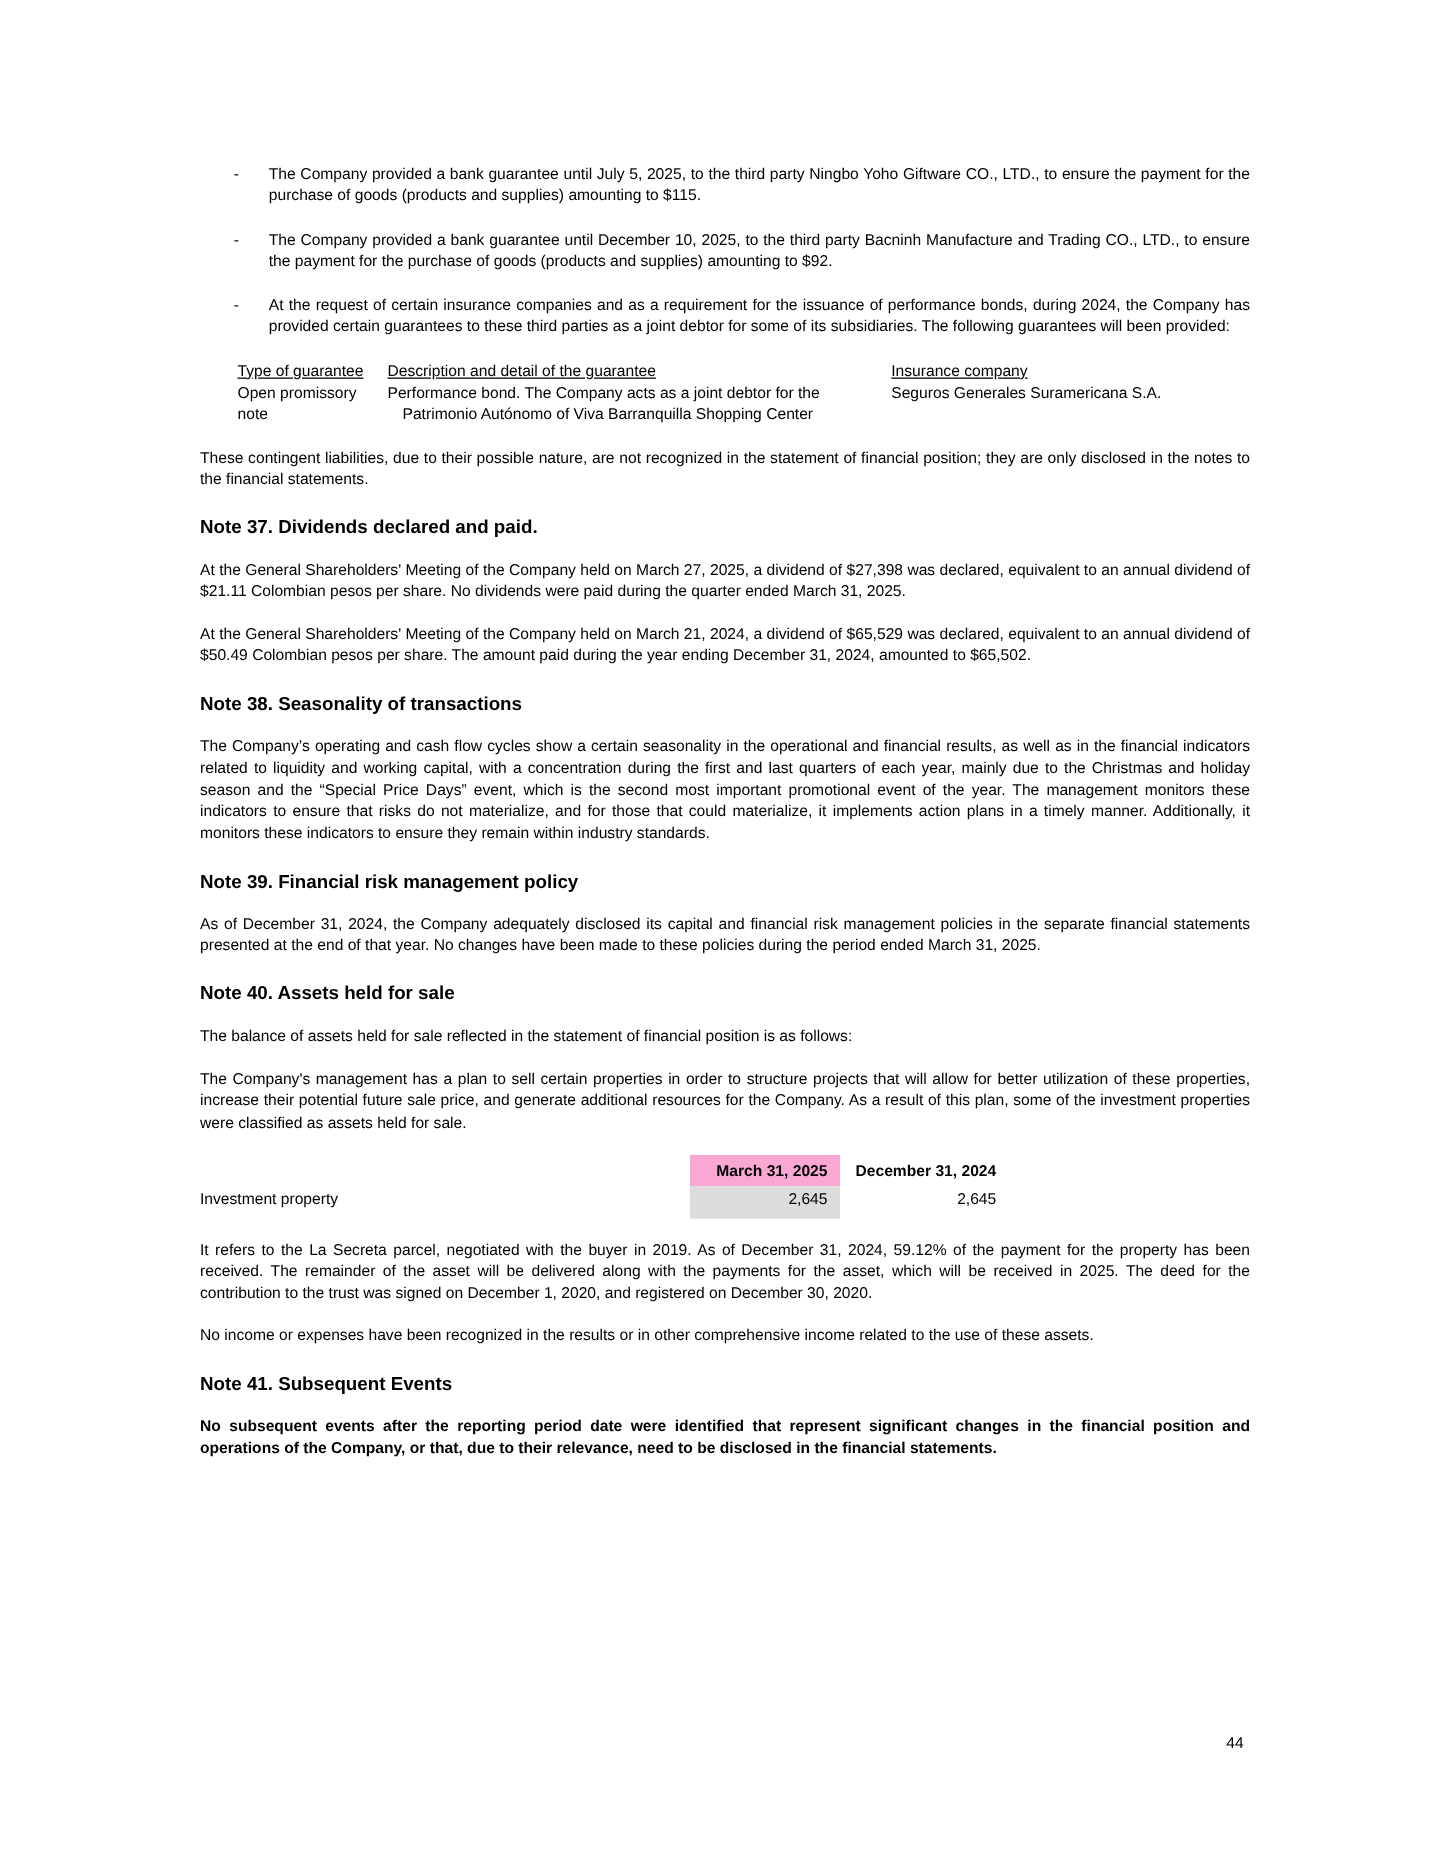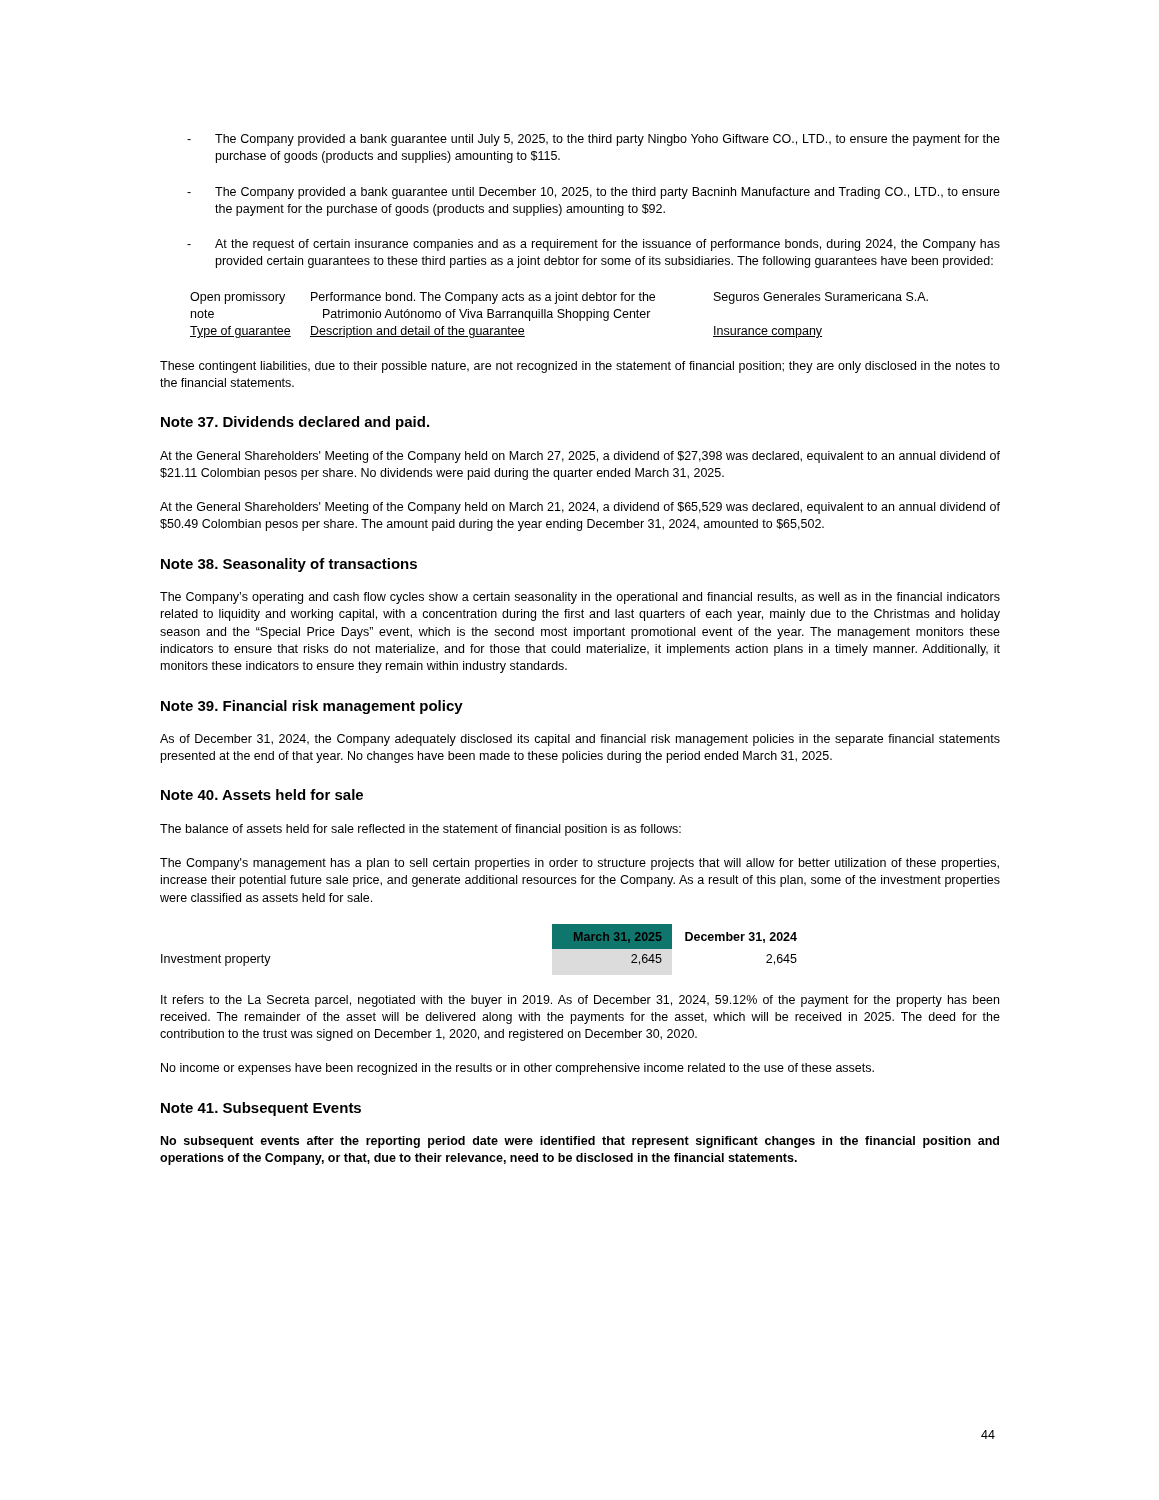--- a/index.html
+++ b/index.html
@@ -52,55 +52,55 @@
     text-align: right;
   }
   .aspacer { flex: none; width: 10px; }
   .acell-2 { flex: none; width: 115px; text-align: right; }
   .arow-header .acell-hl, .arow-header .acell-2 { font-weight: bold; }
   .arow-header > div { padding-top: 5px; padding-bottom: 3px; }
   .arow-value > div { padding-top: 2px; padding-bottom: 6px; }
   .page-number {
     position: absolute;
     left: 981px;
-    top: 1427px;
+    top: 1386px;
   }
 </style>
 </head>
 <body>
 
 <div class="page">
   <div class="content">
 
     <div class="bullet">
       <div class="bullet-marker">-</div>
       <div class="bullet-text">The Company provided a bank guarantee until July 5, 2025, to the third party Ningbo Yoho Giftware CO., LTD., to ensure the payment for the purchase of goods (products and supplies) amounting to $115.</div>
     </div>
     <div class="bullet">
       <div class="bullet-marker">-</div>
       <div class="bullet-text">The Company provided a bank guarantee until December 10, 2025, to the third party Bacninh Manufacture and Trading CO., LTD., to ensure the payment for the purchase of goods (products and supplies) amounting to $92.</div>
     </div>
     <div class="bullet">
       <div class="bullet-marker">-</div>
-      <div class="bullet-text">At the request of certain insurance companies and as a requirement for the issuance of performance bonds, during 2024, the Company has provided certain guarantees to these third parties as a joint debtor for some of its subsidiaries. The following guarantees have been provided:</div>
+      <div class="bullet-text">At the request of certain insurance companies and as a requirement for the issuance of performance bonds, during 2024, the Company has provided certain guarantees to these third parties as a joint debtor for some of its subsidiaries. The following guarantees will been provided:</div>
     </div>
 
     <div class="gtable">
+      <div class="grow">
+        <div class="gcol1"><span class="gheader">Type of guarantee</span></div>
+        <div class="gcol2"><span class="gheader">Description and detail of the guarantee</span></div>
+        <div class="gcol3"><span class="gheader">Insurance company</span></div>
+      </div>
       <div class="grow">
         <div class="gcol1">Open promissory note</div>
         <div class="gcol2">
           <div>Performance bond. The Company acts as a joint debtor for the</div>
           <div class="gdesc-line2">Patrimonio Autónomo of Viva Barranquilla Shopping Center</div>
         </div>
         <div class="gcol3">Seguros Generales Suramericana S.A.</div>
-      </div>
-      <div class="grow">
-        <div class="gcol1"><span class="gheader">Type of guarantee</span></div>
-        <div class="gcol2"><span class="gheader">Description and detail of the guarantee</span></div>
-        <div class="gcol3"><span class="gheader">Insurance company</span></div>
       </div>
     </div>
 
     <p class="para">These contingent liabilities, due to their possible nature, are not recognized in the statement of financial position; they are only disclosed in the notes to the financial statements.</p>
 
     <div class="note-heading">Note 37. Dividends declared and paid.</div>
     <p class="para">At the General Shareholders' Meeting of the Company held on March 27, 2025, a dividend of $27,398 was declared, equivalent to an annual dividend of $21.11 Colombian pesos per share. No dividends were paid during the quarter ended March 31, 2025.</p>
     <p class="para">At the General Shareholders' Meeting of the Company held on March 21, 2024, a dividend of $65,529 was declared, equivalent to an annual dividend of $50.49 Colombian pesos per share. The amount paid during the year ending December 31, 2024, amounted to $65,502.</p>
 
     <div class="note-heading">Note 38. Seasonality of transactions</div>
@@ -109,21 +109,21 @@
     <div class="note-heading">Note 39. Financial risk management policy</div>
     <p class="para">As of December 31, 2024, the Company adequately disclosed its capital and financial risk management policies in the separate financial statements presented at the end of that year. No changes have been made to these policies during the period ended March 31, 2025.</p>
 
     <div class="note-heading">Note 40. Assets held for sale</div>
     <p class="para">The balance of assets held for sale reflected in the statement of financial position is as follows:</p>
     <p class="para">The Company's management has a plan to sell certain properties in order to structure projects that will allow for better utilization of these properties, increase their potential future sale price, and generate additional resources for the Company. As a result of this plan, some of the investment properties were classified as assets held for sale.</p>
 
     <div class="atable">
       <div class="arow arow-header">
         <div class="acell-label"></div>
-        <div class="acell-hl" style="background: #0f766e;">March 31, 2025</div>
+        <div class="acell-hl" style="background: #f9a8d4;">March 31, 2025</div>
         <div class="aspacer"></div>
         <div class="acell-2">December 31, 2024</div>
       </div>
       <div class="arow arow-value">
         <div class="acell-label">Investment property</div>
         <div class="acell-hl" style="background: rgb(220, 220, 220);">2,645</div>
         <div class="aspacer"></div>
         <div class="acell-2">2,645</div>
       </div>
     </div>

